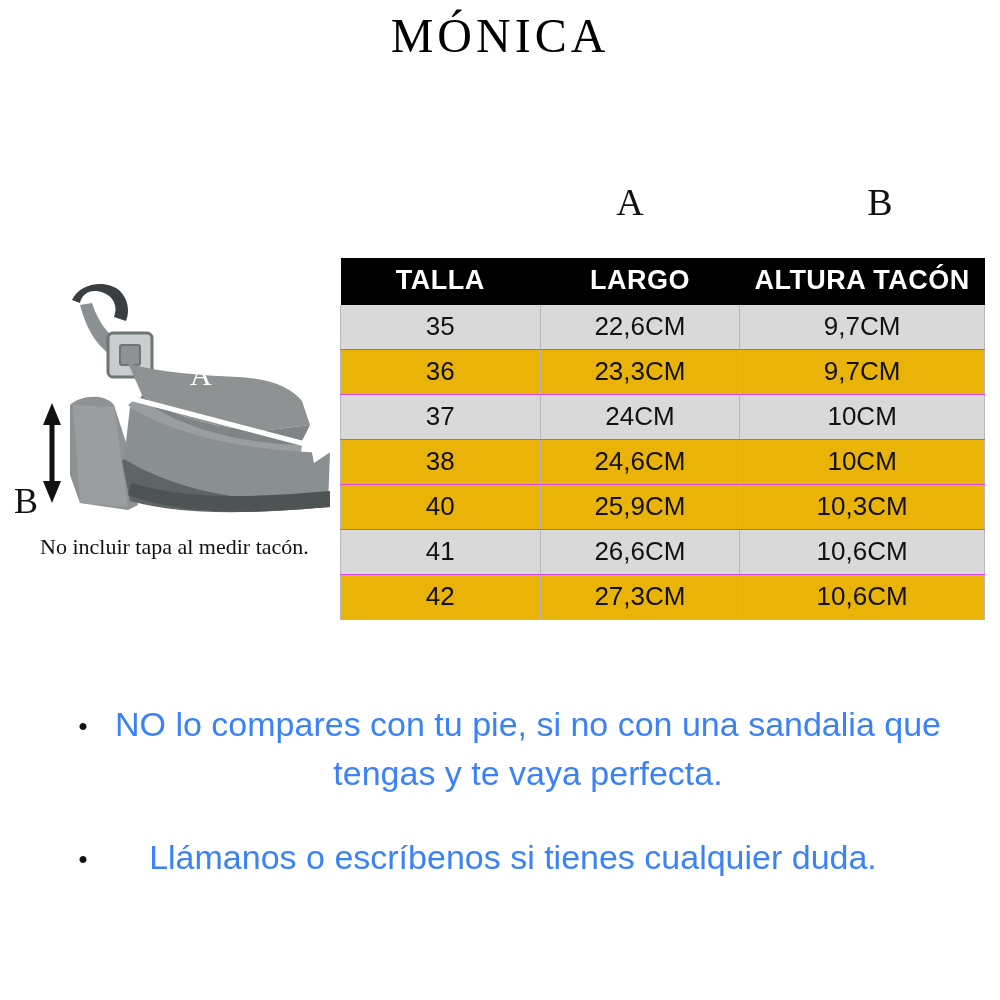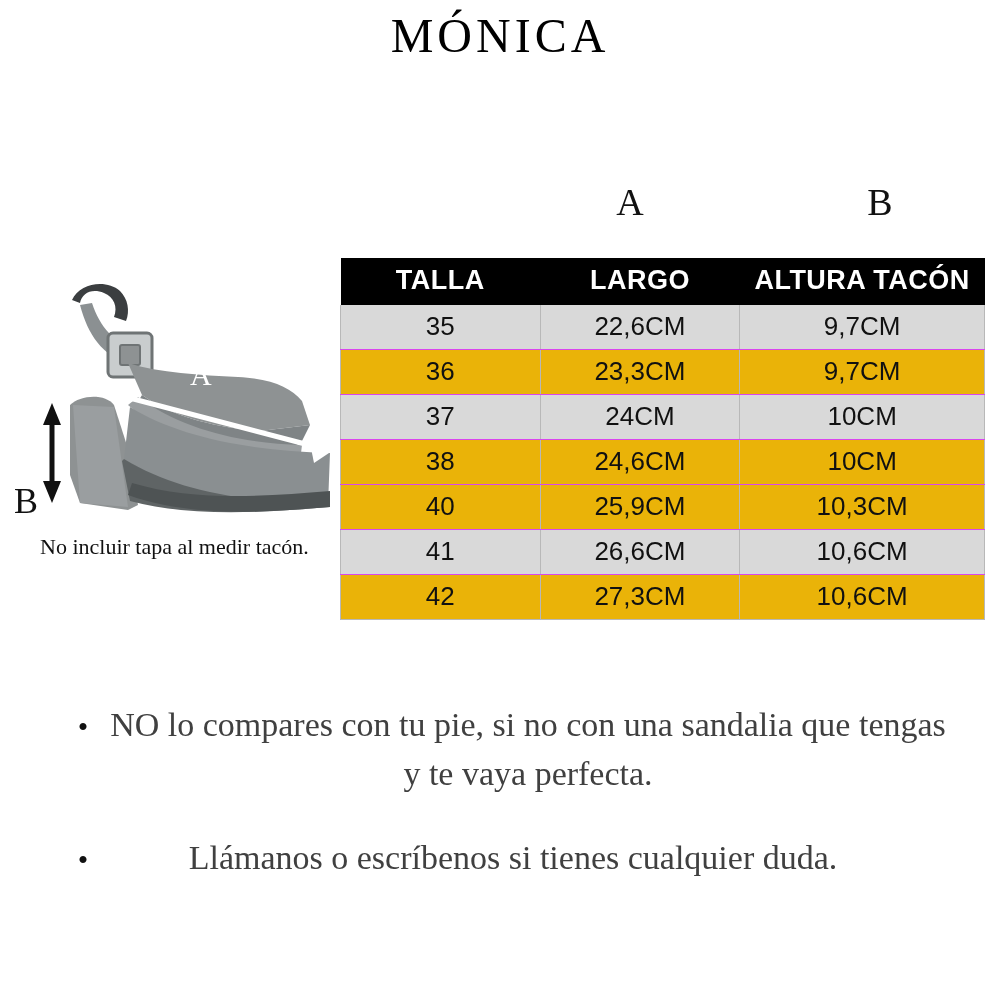--- a/index.html
+++ b/index.html
@@ -145,22 +145,22 @@
     width: 46px;
     flex: 0 0 46px;
     text-align: center;
     padding-top: 12px;
   }
   .note-text {
     flex: 1;
     text-align: center;
     font-size: 34px;
     line-height: 1.45;
-    font-family: Liberation Serif, serif;
-    color: #404040;
+    font-family: Liberation Sans, sans-serif;
+    color: #3b82f6;
   }
   #note-2 .note-text { padding-right: 30px; }
 </style>
 </head>
 <body>
 
 <div id="title">MÓNICA</div>
 
 <div id="marker-a">A</div>
 <div id="marker-b">B</div>

